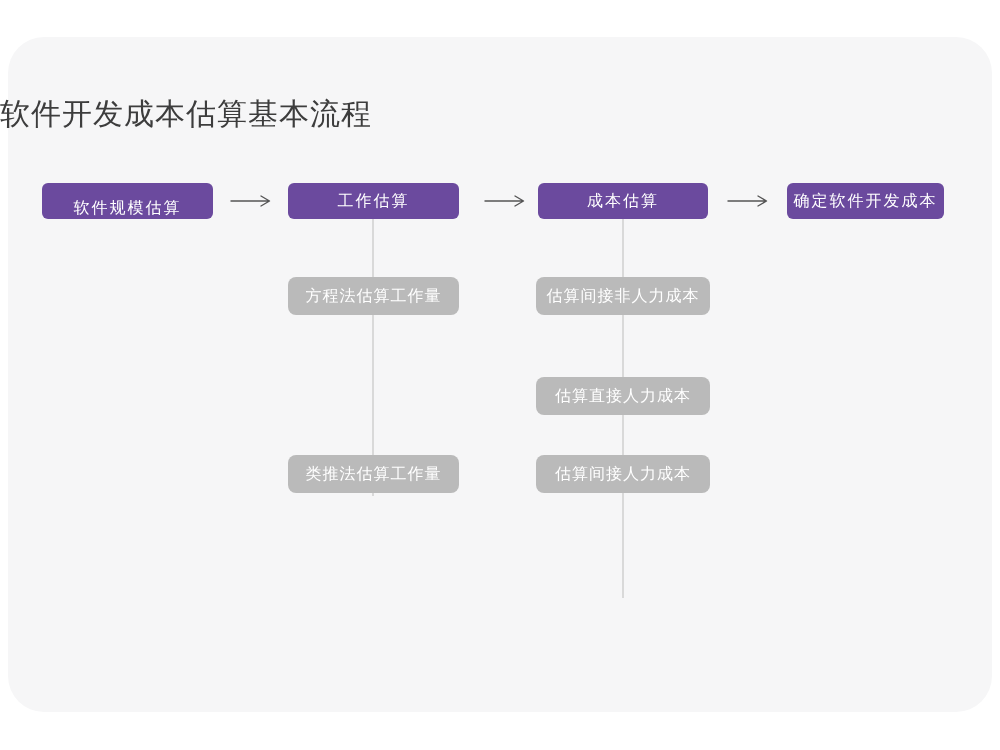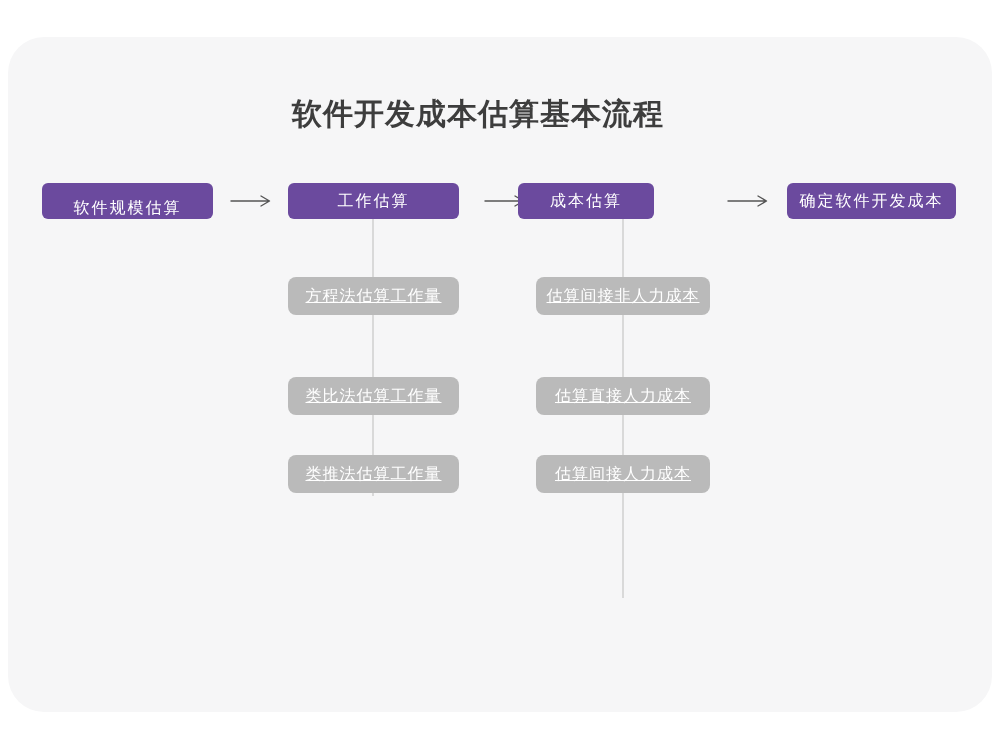--- a/index.html
+++ b/index.html
@@ -22,45 +22,45 @@
     width: 984px;
     height: 675px;
     background: #f6f6f7;
     border-radius: 36px;
   }
   .page-title {
     position: absolute;
     left: 0;
     top: 94px;
     width: 956px;
-    text-align: center;
+    text-align: left;
     font-size: 30px;
-    font-weight: 700;
+    font-weight: 400;
     letter-spacing: 1px;
     color: #3d3d3d;
     margin: 0;
   }
   .main-step {
     position: absolute;
     top: 183px;
     height: 36px;
     background: #6b4a9e;
     border-radius: 6px;
     color: #ffffff;
     font-size: 16px;
     letter-spacing: 2px;
     display: flex;
     align-items: center;
     justify-content: center;
     box-sizing: border-box;
   }
   .step-1 { left: 42px;  width: 171px; align-items: flex-end; }
   .step-2 { left: 288px; width: 171px; align-items: center; }
-  .step-3 { left: 518px; width: 136px; }
-  .step-4 { left: 787px; width: 169px; }
+  .step-3 { left: 538px; width: 170px; }
+  .step-4 { left: 787px; width: 157px; }
   .flow-arrow {
     position: absolute;
     top: 194px;
     width: 42px;
     height: 14px;
   }
   .arrow-1 { left: 230px; }
   .arrow-2 { left: 484px; }
   .arrow-3 { left: 727px; }
   .connector {
@@ -75,21 +75,20 @@
     height: 38px;
     background: #bababa;
     border-radius: 8px;
     color: #ffffff;
     font-size: 16px;
     letter-spacing: 1px;
     display: flex;
     align-items: center;
     justify-content: center;
     box-sizing: border-box;
-    text-decoration: underline;
   }
   .col-work { left: 288px; width: 171px; }
   .col-cost { left: 536px; width: 174px; }
   .row-1 { top: 277px; }
   .row-2 { top: 377px; }
   .row-3 { top: 455px; }
   .row-4 { top: 577px; }
 </style>
 </head>
 <body>
@@ -126,23 +125,20 @@
     <path d="M1 7 H39 M31 2 L39.5 7 L31 12" stroke="#555555" stroke-width="1.4" fill="none" stroke-linecap="round" stroke-linejoin="round"></path>
   </svg>
 
   <div class="main-step step-4">
     <span>确定软件开发成本</span>
   </div>
 
   <div class="sub-step col-work row-1">
     <span>方程法估算工作量</span>
   </div>
-  <div class="sub-step col-work row-2">
-    <span>类比法估算工作量</span>
-  </div>
   <div class="sub-step col-work row-3">
     <span>类推法估算工作量</span>
   </div>
 
   <div class="sub-step col-cost row-1">
     <span>估算间接非人力成本</span>
   </div>
   <div class="sub-step col-cost row-3">
     <span>估算间接人力成本</span>
   </div>

